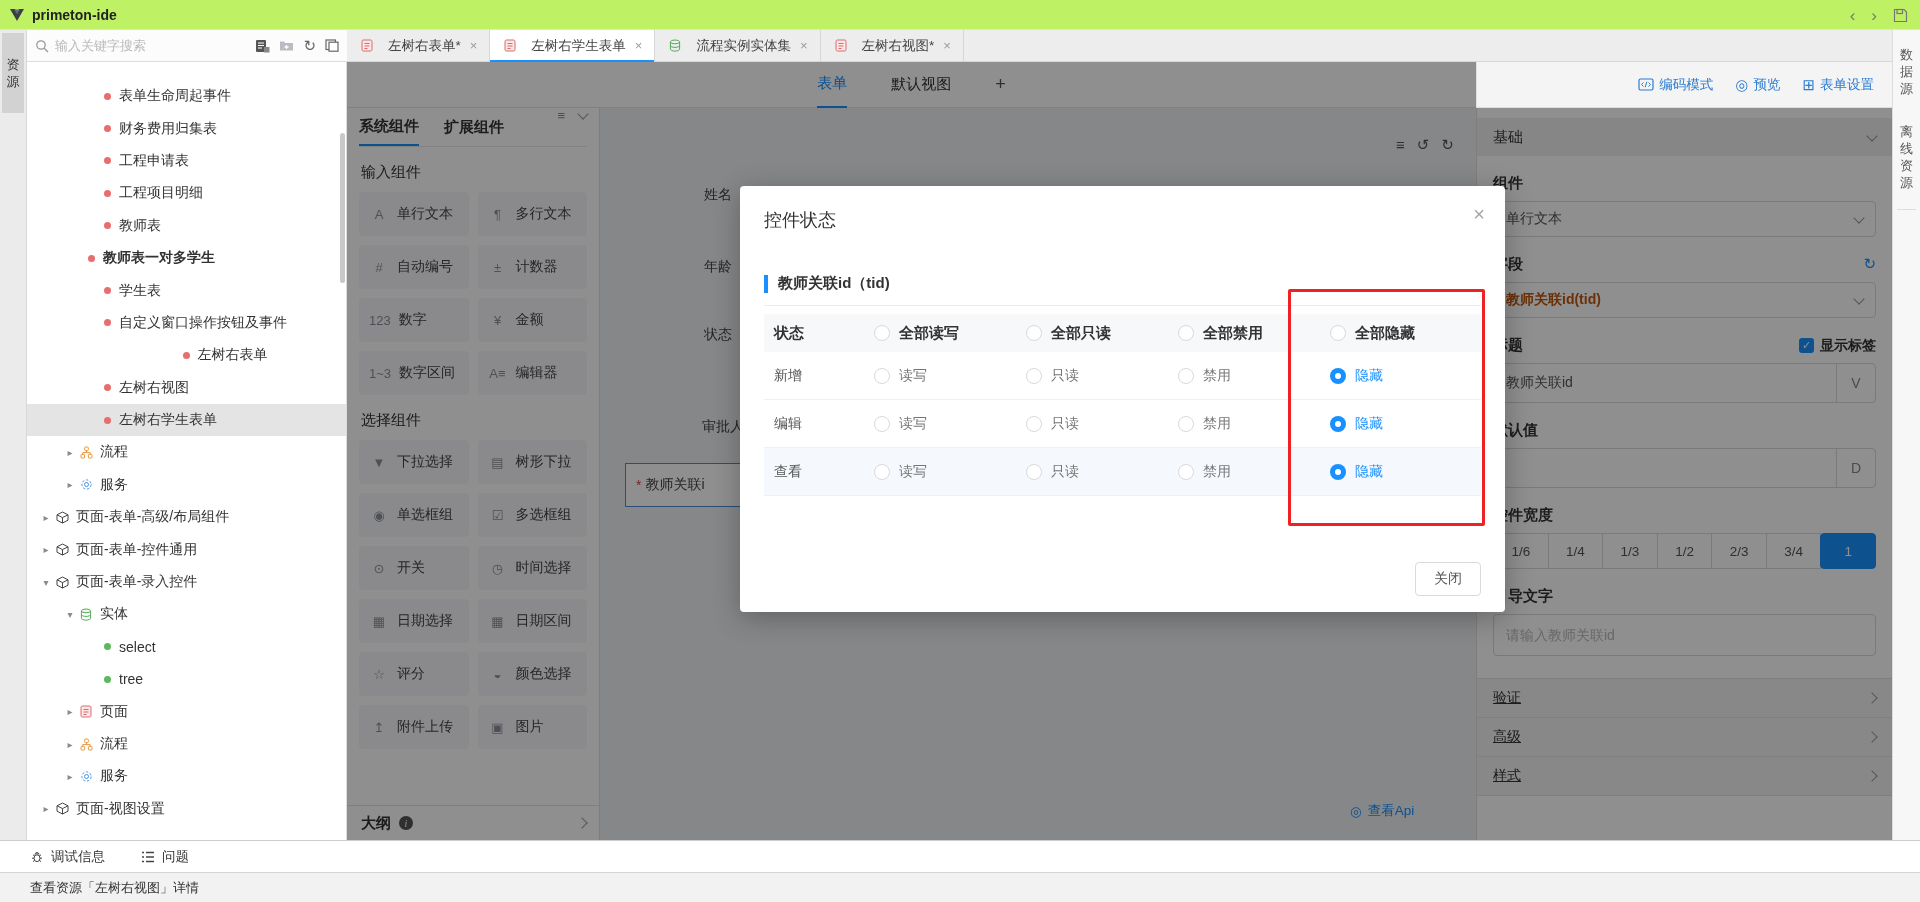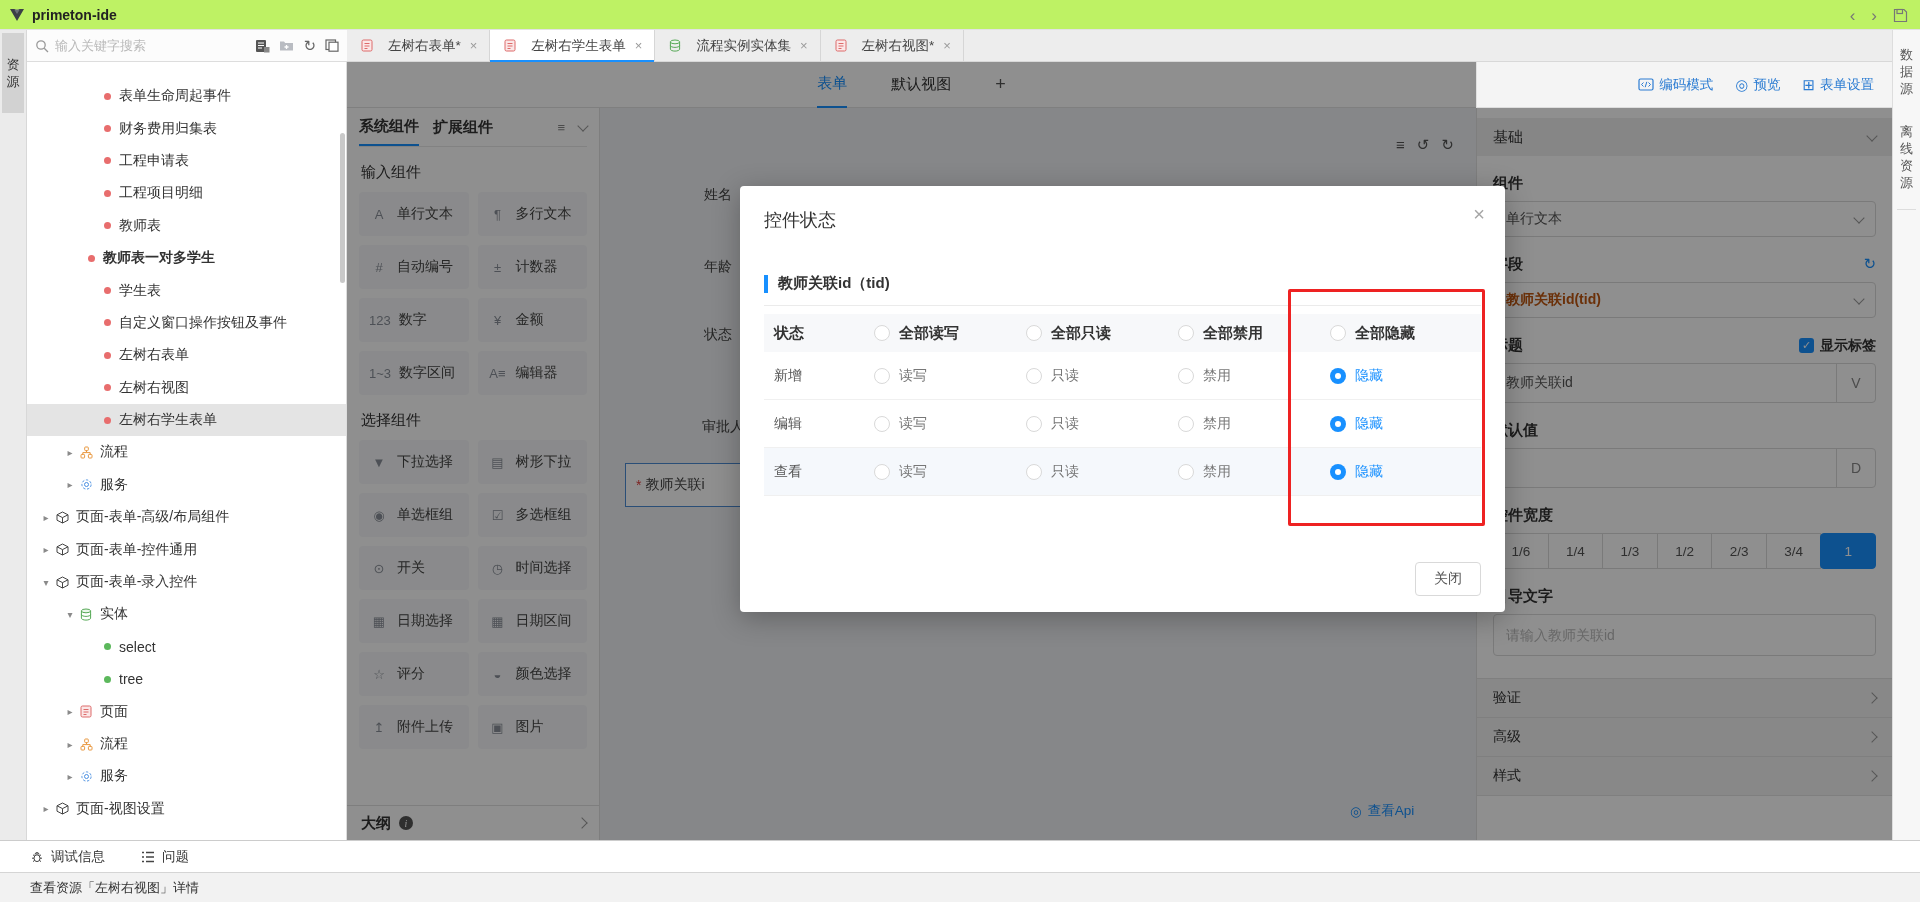--- a/index.html
+++ b/index.html
@@ -46,21 +46,21 @@
   
   .main{left:347px;top:62px;width:1545px;height:778px;background:#fff;overflow:hidden;}
   .canvas-toolbar{left:0;top:0;width:1129px;height:46px;background:#fff;border-bottom:1px solid #e3e3e3;
                   box-sizing:border-box;display:flex;align-items:center;justify-content:center;gap:44px;}
   .vtab{font-size:15px;color:#333;height:46px;display:flex;align-items:center;}
   .vtab.active{color:#1890ff;border-bottom:2px solid #1890ff;box-sizing:border-box;}
   .vtab.add{font-size:18px;color:#555;}
   
   .palette{left:0;top:46px;width:253px;height:732px;background:#fff;border-right:1px solid #e0e0e0;
            box-sizing:border-box;padding:0 12px;overflow:hidden;}
-  .pal-tabs{height:38px;border-bottom:1px solid #e8e8e8;display:flex;align-items:center;gap:14px;}
+  .pal-tabs{height:38px;border-bottom:1px solid #e8e8e8;display:flex;align-items:flex-start;gap:25px;}
   .pal-tab{font-size:15px;font-weight:bold;color:#333;height:38px;display:flex;align-items:center;}
   .pal-tab.active{border-bottom:2px solid #1890ff;box-sizing:border-box;}
   .pal-mini{margin-left:auto;color:#888;font-size:13px;display:flex;gap:14px;align-items:center;}
   .pal-sec-title{font-size:15px;color:#333;margin:16px 0 10px 2px;}
   .pal-grid{display:grid;grid-template-columns:1fr 1fr;gap:9px;}
   .pal-btn{height:44px;background:#f6f7f9;border-radius:4px;display:flex;align-items:center;gap:8px;
            padding-left:10px;box-sizing:border-box;}
   .pal-btn .pg{color:#8a8f99;font-size:13px;min-width:20px;text-align:center;}
   .pal-btn .pl{color:#444;font-size:14px;}
   .pal-footer{position:absolute;left:0;top:697px;width:253px;height:35px;border-top:1px solid #e0e0e0;
@@ -97,21 +97,21 @@
   .chkrow{display:flex;align-items:center;gap:6px;font-size:14px;font-weight:bold;color:#333;}
   .chk{width:15px;height:15px;border-radius:3px;background:#1890ff;color:#fff;font-size:11px;display:flex;align-items:center;justify-content:center;}
   .widthseg{margin-top:8px;display:flex;}
   .wseg{flex:1;height:34px;border:1px solid #d9d9d9;margin-left:-1px;display:flex;align-items:center;
         justify-content:center;font-size:13.5px;color:#555;background:#fff;}
   .wseg:first-child{margin-left:0;border-radius:4px 0 0 4px;}
   .wseg:last-child{border-radius:0 4px 4px 0;}
   .wseg.sel{background:#1890ff;border-color:#1890ff;color:#fff;border-radius:4px;}
   .p-secs{margin:22px -16px 0 -16px;}
   .p-secrow{height:38px;background:#f3f3f3;border-bottom:1px solid #e2e2e2;display:flex;align-items:center;
-            justify-content:space-between;padding:0 16px;font-size:14px;color:#333;}
+            justify-content:space-between;padding:0 16px;font-size:14px;color:#333;text-decoration:underline;}
   .p-secrow:first-child{border-top:1px solid #e2e2e2;}
   .chev{width:7px;height:7px;border-right:1.5px solid #999;border-bottom:1.5px solid #999;display:inline-block;}
   .chev.down{transform:rotate(45deg);margin-top:-3px;}
   .chev.right{transform:rotate(-45deg);}
   .refresh{color:#1890ff;font-size:15px;font-weight:normal;}
   
   .dim{background:rgba(0,0,0,0.44);z-index:40;}
   .dim-a{left:0;top:0;width:1129px;height:778px;}
   .dim-b{left:1129px;top:46px;width:416px;height:732px;}
   
@@ -289,21 +289,21 @@
           <span>教师表一对多学生</span>
         </div>
         <div class="trow" style="padding-left: 77px;">
           <span class="dot red"></span>
           <span>学生表</span>
         </div>
         <div class="trow" style="padding-left: 77px;">
           <span class="dot red"></span>
           <span>自定义窗口操作按钮及事件</span>
         </div>
-        <div class="trow" style="padding-left: 77px;">
+        <div class="trow" style="padding-left: 77px; justify-content: center;">
           <span class="dot red"></span>
           <span>左树右表单</span>
         </div>
         <div class="trow" style="padding-left: 77px;">
           <span class="dot red"></span>
           <span>左树右视图</span>
         </div>
         <div class="trow sel" style="padding-left: 77px;">
           <span class="dot red"></span>
           <span>左树右学生表单</span>

